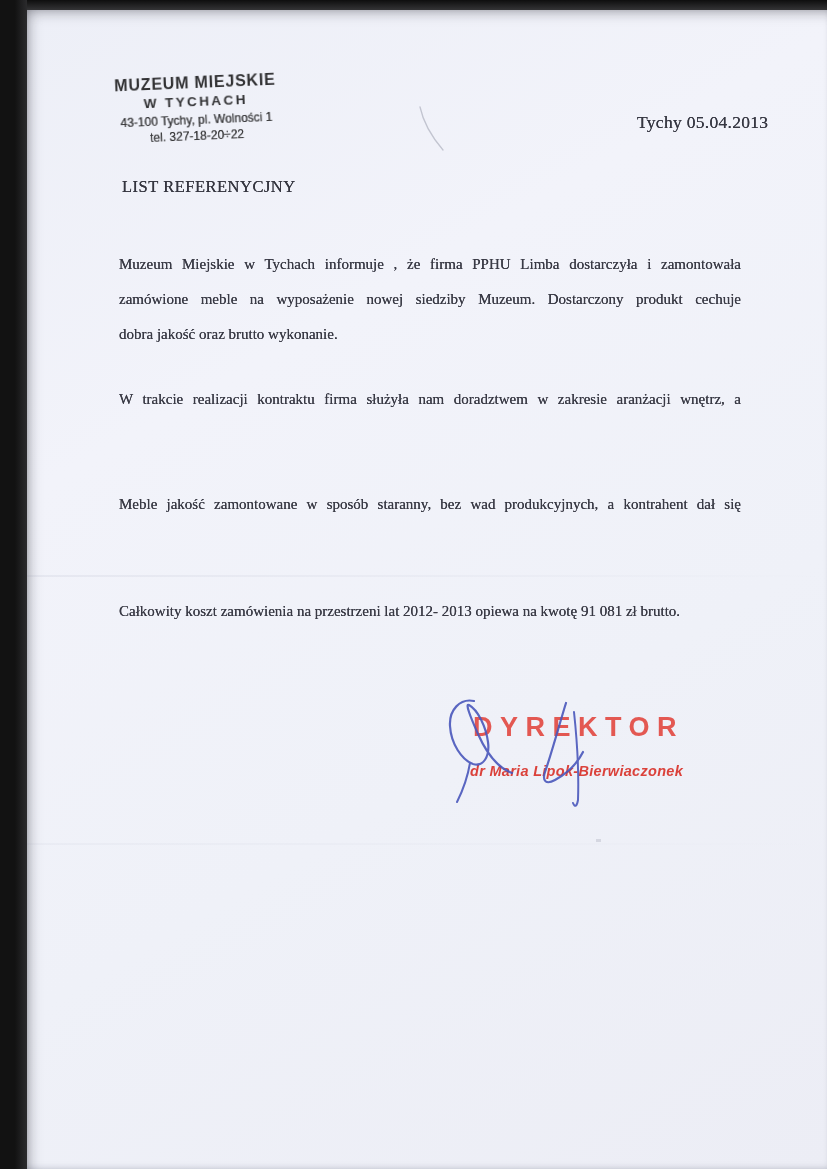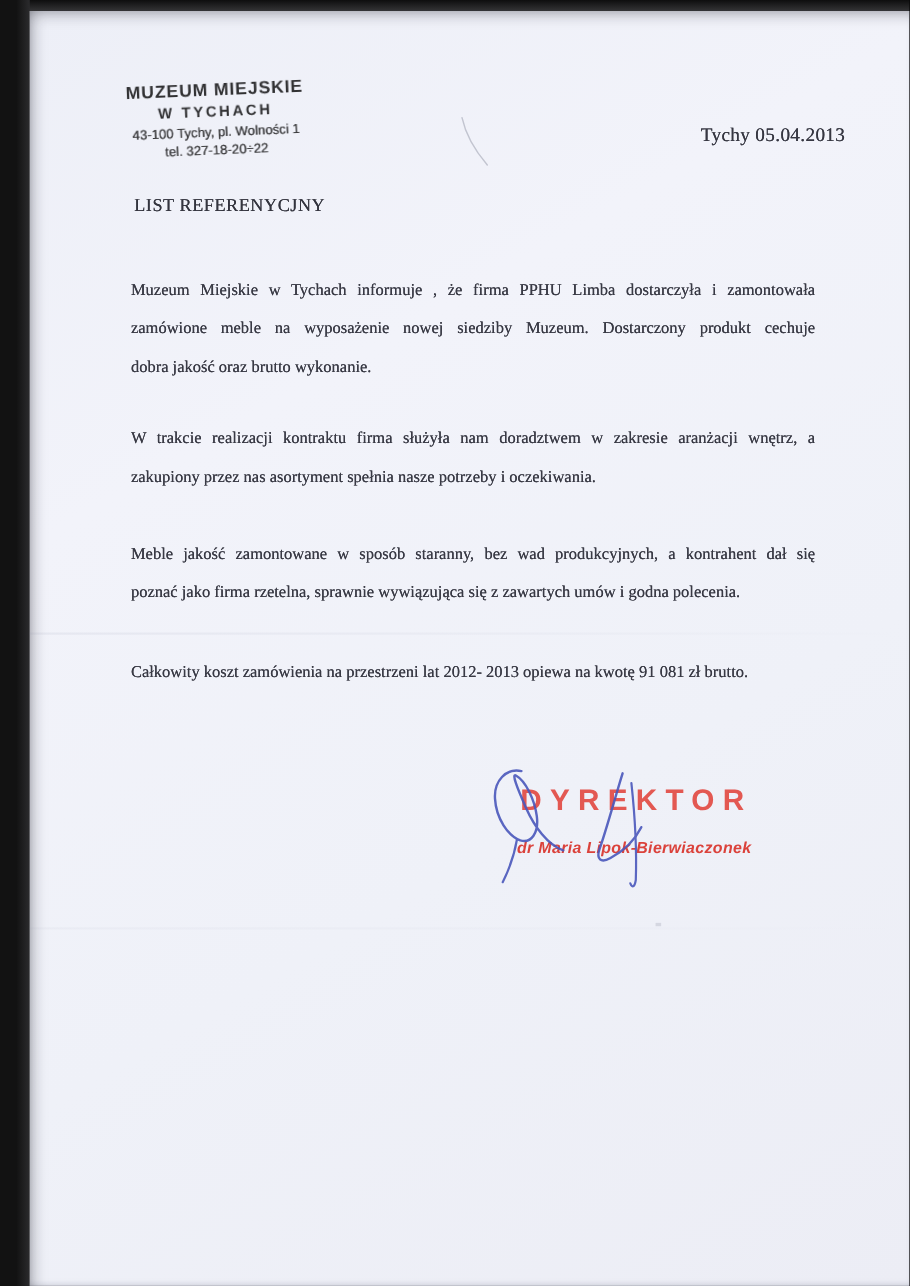--- a/index.html
+++ b/index.html
@@ -94,26 +94,24 @@
     <div class="letter-title">LIST REFERENYCJNY</div>
 
     <div class="para p1">
       <div class="line j">Muzeum Miejskie w Tychach informuje , że firma PPHU Limba dostarczyła i zamontowała</div>
       <div class="line j">zamówione meble na wyposażenie nowej siedziby Muzeum.  Dostarczony produkt cechuje</div>
       <div class="line last">dobra jakość oraz brutto wykonanie.</div>
     </div>
 
     <div class="para p2">
       <div class="line j">W trakcie realizacji kontraktu firma służyła nam doradztwem w zakresie aranżacji wnętrz,  a</div>
-      <div class="line last">zakupiony przez nas asortyment spełnia nasze  potrzeby i oczekiwania.</div>
     </div>
 
     <div class="para p3">
       <div class="line j">Meble jakość zamontowane w sposób staranny, bez wad produkcyjnych, a kontrahent dał się</div>
-      <div class="line last">poznać jako firma rzetelna, sprawnie wywiązująca się z zawartych umów i godna polecenia.</div>
     </div>
 
     <div class="para p4">
       <div class="line last">Całkowity koszt zamówienia na przestrzeni lat 2012- 2013  opiewa na kwotę 91 081 zł brutto.</div>
     </div>
 
     <div class="role-stamp">DYREKTOR</div>
     <div class="name-stamp">dr Maria Lipok-Bierwiaczonek</div>
 
     <div class="crease" style="top:565px; opacity:.8;"></div>

